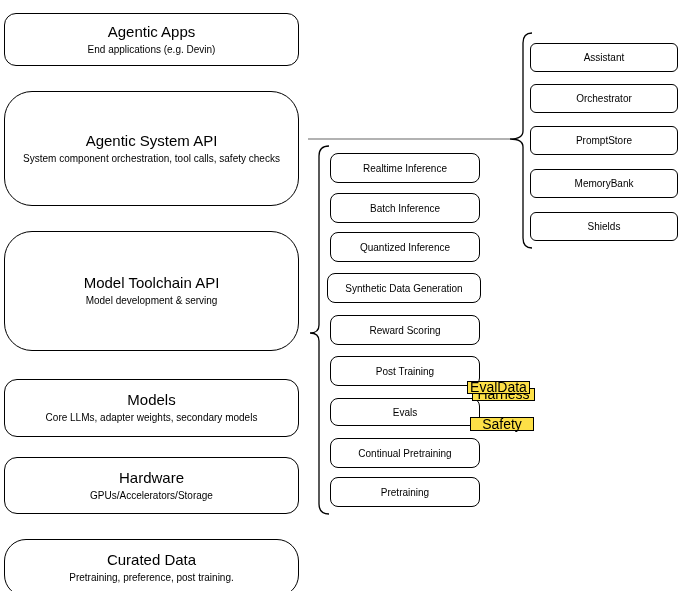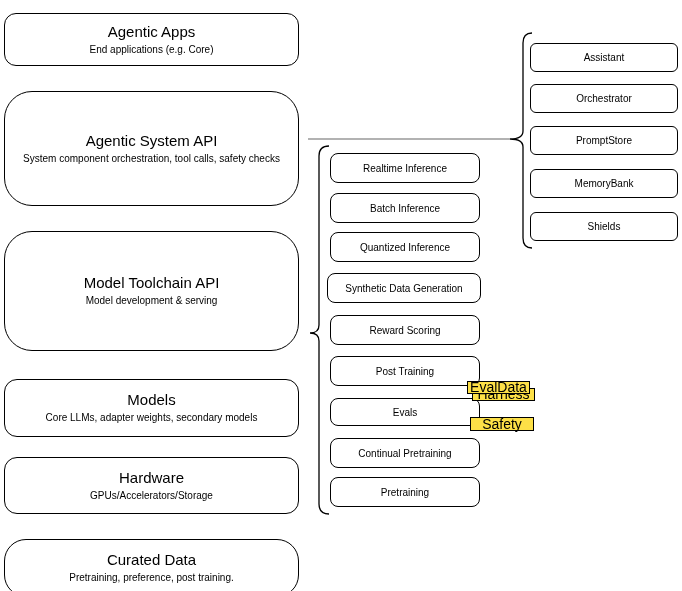--- a/index.html
+++ b/index.html
@@ -84,21 +84,21 @@
 <div class="canvas">
 
   <svg class="overlay">
     <path d="M 308 131 H 510" stroke="#666666" stroke-width="1.2" fill="none"></path>
     <path d="M 532 25 Q 523 25 523 35 V 123 Q 523 131 510 131 Q 523 131 523 139 V 230 Q 523 240 532 240" stroke="#000000" stroke-width="1.3" fill="none"></path>
     <path d="M 329 138 Q 319 138 319 148 V 317 Q 319 325 310 325 Q 319 325 319 333 V 496 Q 319 506 329 506" stroke="#000000" stroke-width="1.3" fill="none"></path>
   </svg>
 
   <div class="stack-box" style="top:5px; height:53px; border-radius:12px;">
     <div class="box-title">Agentic Apps</div>
-    <div class="box-sub">End applications (e.g. Core)</div>
+    <div class="box-sub">End applications (e.g. Devin)</div>
   </div>
 
   <div class="stack-box" style="top:83px; height:115px; border-radius:28px;">
     <div class="box-title">Agentic System API</div>
     <div class="box-sub">System component orchestration, tool calls, safety checks</div>
   </div>
 
   <div class="stack-box" style="top:223px; height:120px; border-radius:28px;">
     <div class="box-title">Model Toolchain API</div>
     <div class="box-sub">Model development &amp; serving</div>

